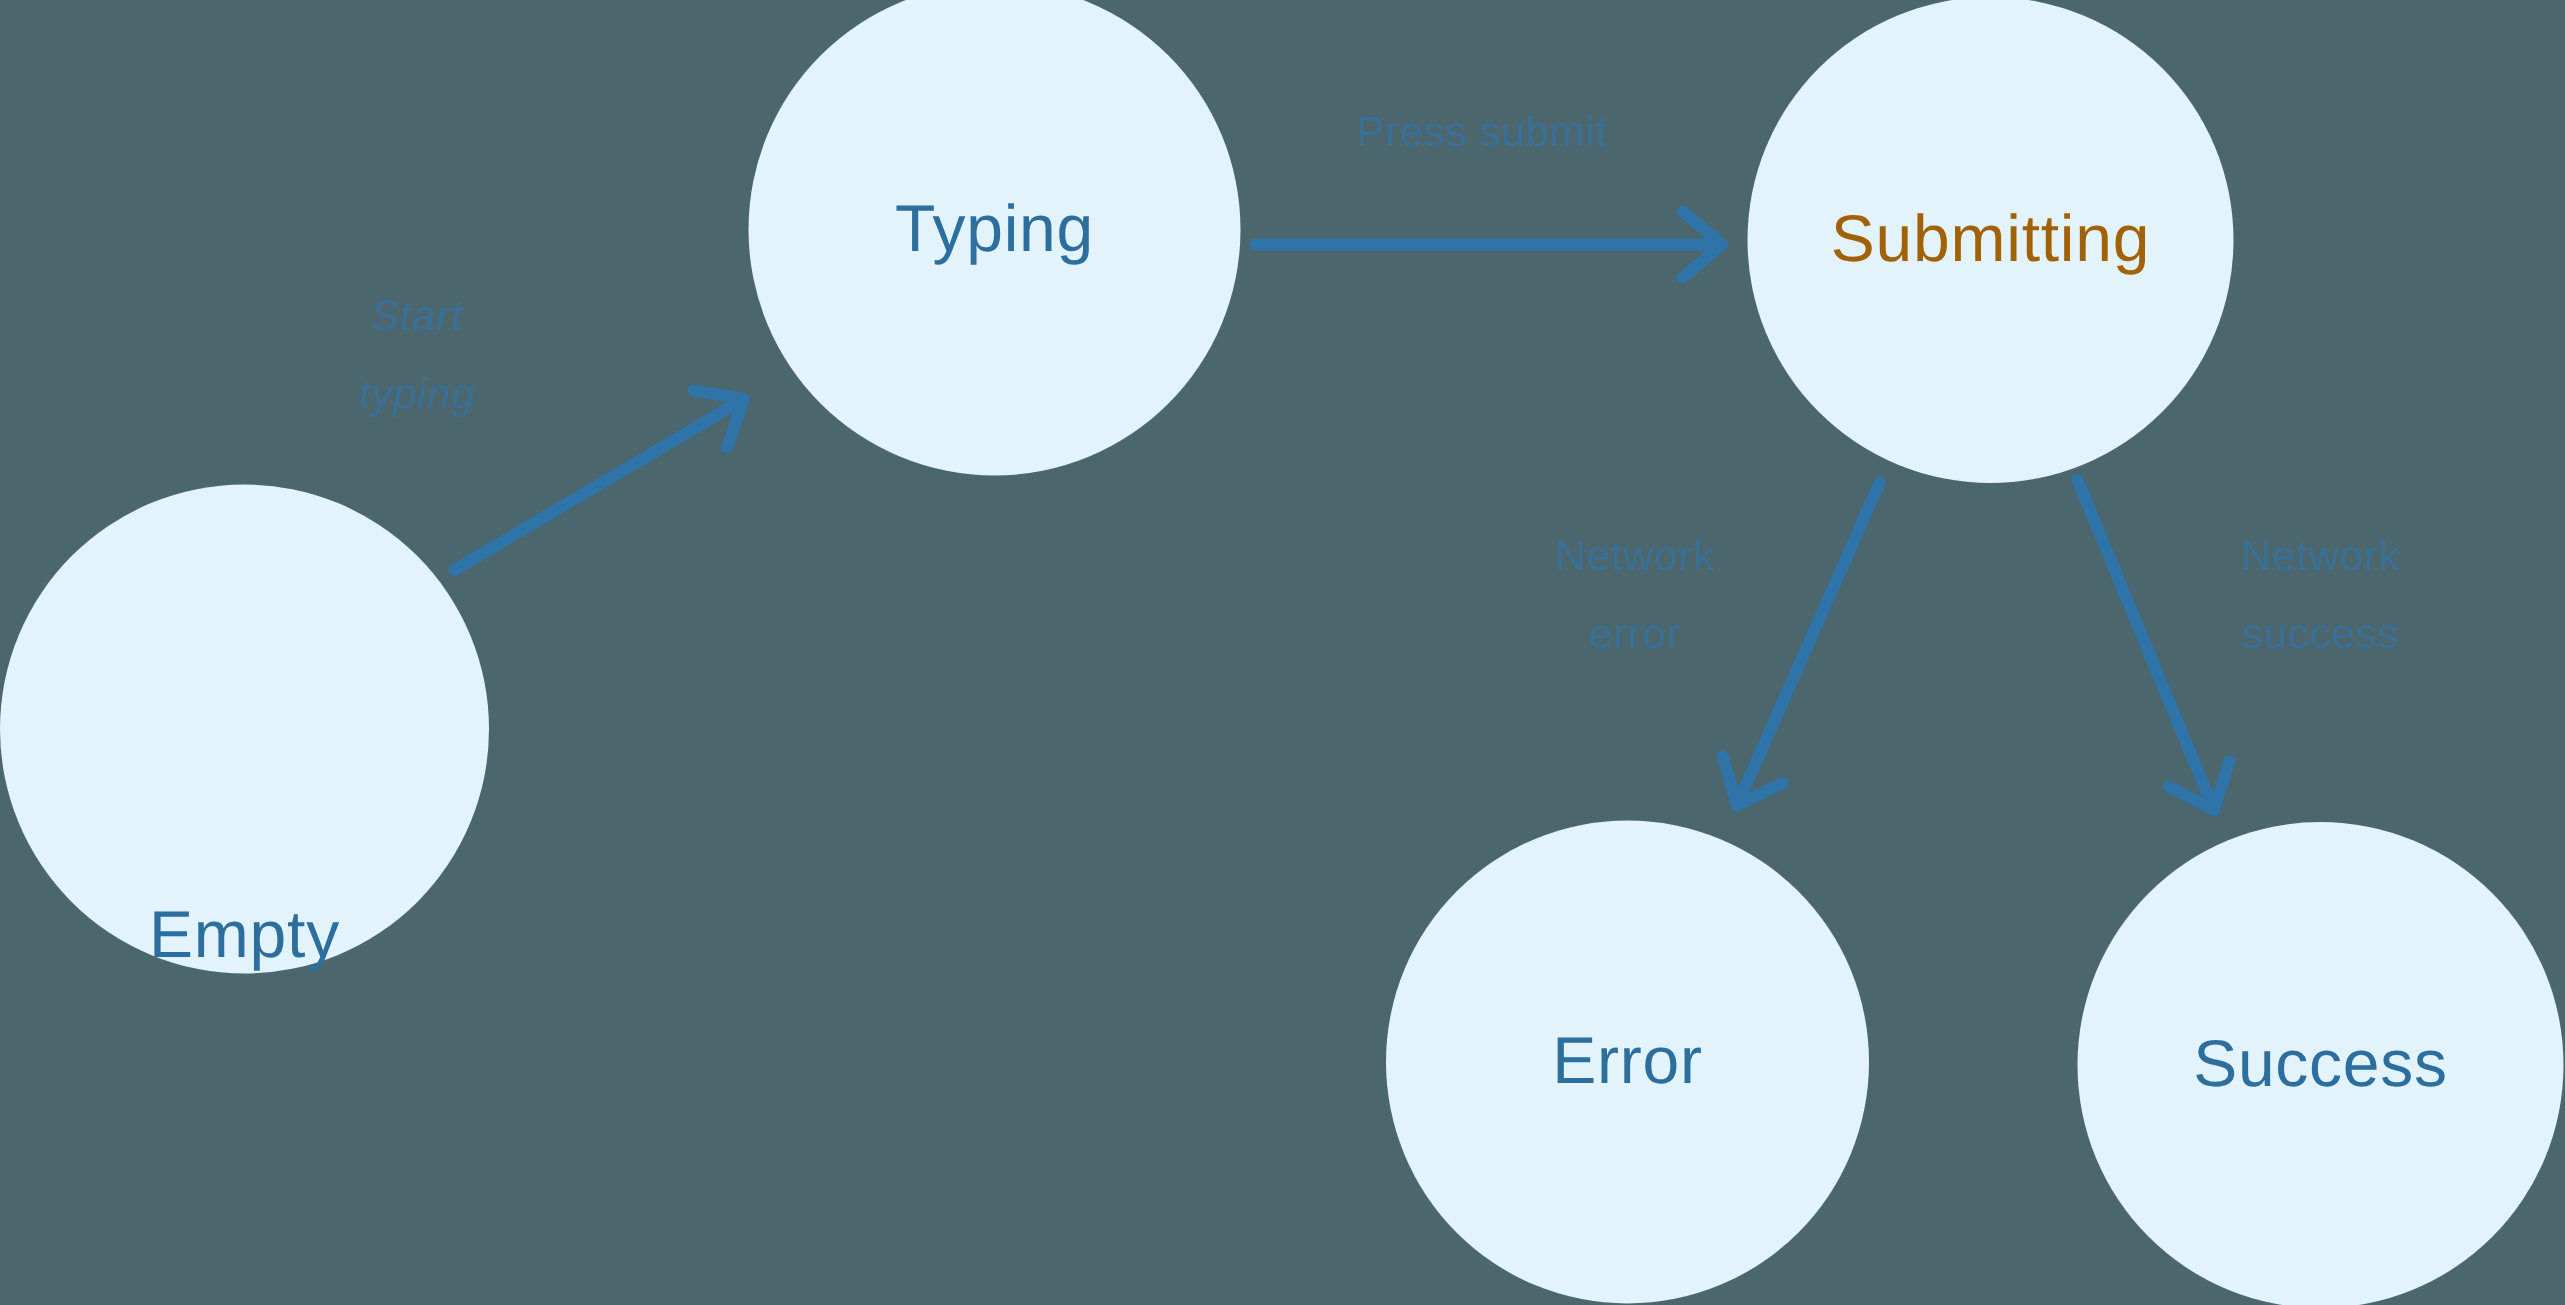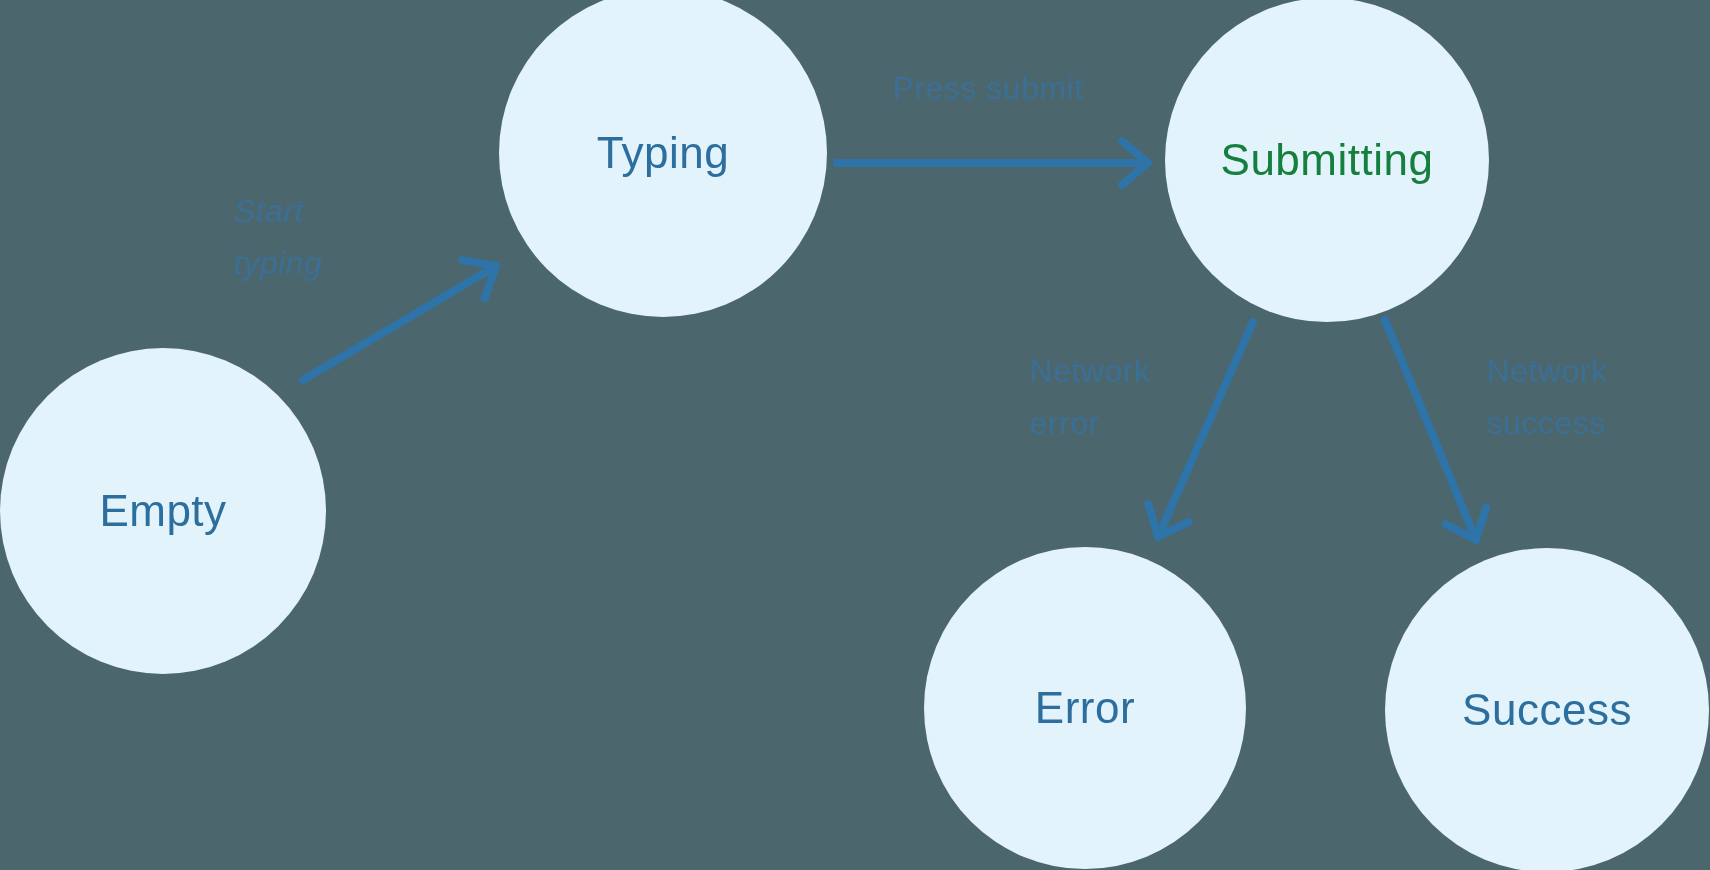--- a/index.html
+++ b/index.html
@@ -38,23 +38,24 @@
   }
   .node-label {
     font-size: 44px;
     font-weight: 500;
     letter-spacing: 0.5px;
     user-select: none;
   }
   .edge-label {
     position: absolute;
     transform: translate(-50%, -50%);
-    font-size: 32px;
+    font-size: 28px;
     font-weight: 500;
     line-height: 52px;
+    text-align: center;
     white-space: pre-line;
     letter-spacing: 0.5px;
     user-select: none;
   }
 </style>
 </head>
 <body style="background: rgb(76, 102, 110);">
 
 <div id="stage">
   <svg id="edges" xmlns="http://www.w3.org/2000/svg">
@@ -67,28 +68,28 @@
       <line x1="1385" y1="320" x2="1476" y2="540" stroke="#2e74a8" stroke-width="8" stroke-linecap="round"></line>
       <polyline points="1445.8,524.3 1476,540 1486.2,507.6" fill="none" stroke="#2e74a8" stroke-width="8" stroke-linecap="round" stroke-linejoin="round"></polyline>
     </svg>
 <div class="edge-label" style="left: 278px; top: 237px; color: rgb(59, 112, 150); font-style: italic;">Start
 typing</div>
     <div class="edge-label" style="left: 988px; top: 88px; color: rgb(59, 112, 150);">Press submit</div>
     <div class="edge-label" style="left: 1090px; top: 397px; color: rgb(59, 112, 150);">Network
 error</div>
     <div class="edge-label" style="left: 1547px; top: 397px; color: rgb(59, 112, 150);">Network
 success</div>
-    <div class="node" style="left: 0px; top: 348px; width: 326px; height: 326px; background: rgb(227, 243, 252);">
+    <div class="node" style="left: 0px; top: 323px; width: 326px; height: 326px; background: rgb(227, 243, 252); align-items: flex-end;">
       <span class="node-label" style="color: rgb(44, 111, 158);">Empty</span>
     </div>
     <div class="node" style="left: 499px; top: -11px; width: 328px; height: 328px; background: rgb(227, 243, 252);">
       <span class="node-label" style="color: rgb(44, 111, 158);">Typing</span>
     </div>
     <div class="node" style="left: 1165px; top: -2px; width: 324px; height: 324px; background: rgb(227, 243, 252);">
-      <span class="node-label" style="color: #15803d;">Submitting</span>
+      <span class="node-label" style="color: #a16207;">Submitting</span>
     </div>
     <div class="node" style="left: 924px; top: 547px; width: 322px; height: 322px; background: rgb(227, 243, 252);">
       <span class="node-label" style="color: rgb(44, 111, 158);">Error</span>
     </div>
     <div class="node" style="left: 1385px; top: 548px; width: 324px; height: 324px; background: rgb(227, 243, 252);">
       <span class="node-label" style="color: rgb(44, 111, 158);">Success</span>
     </div>
   </div>
 
 </body></html>

